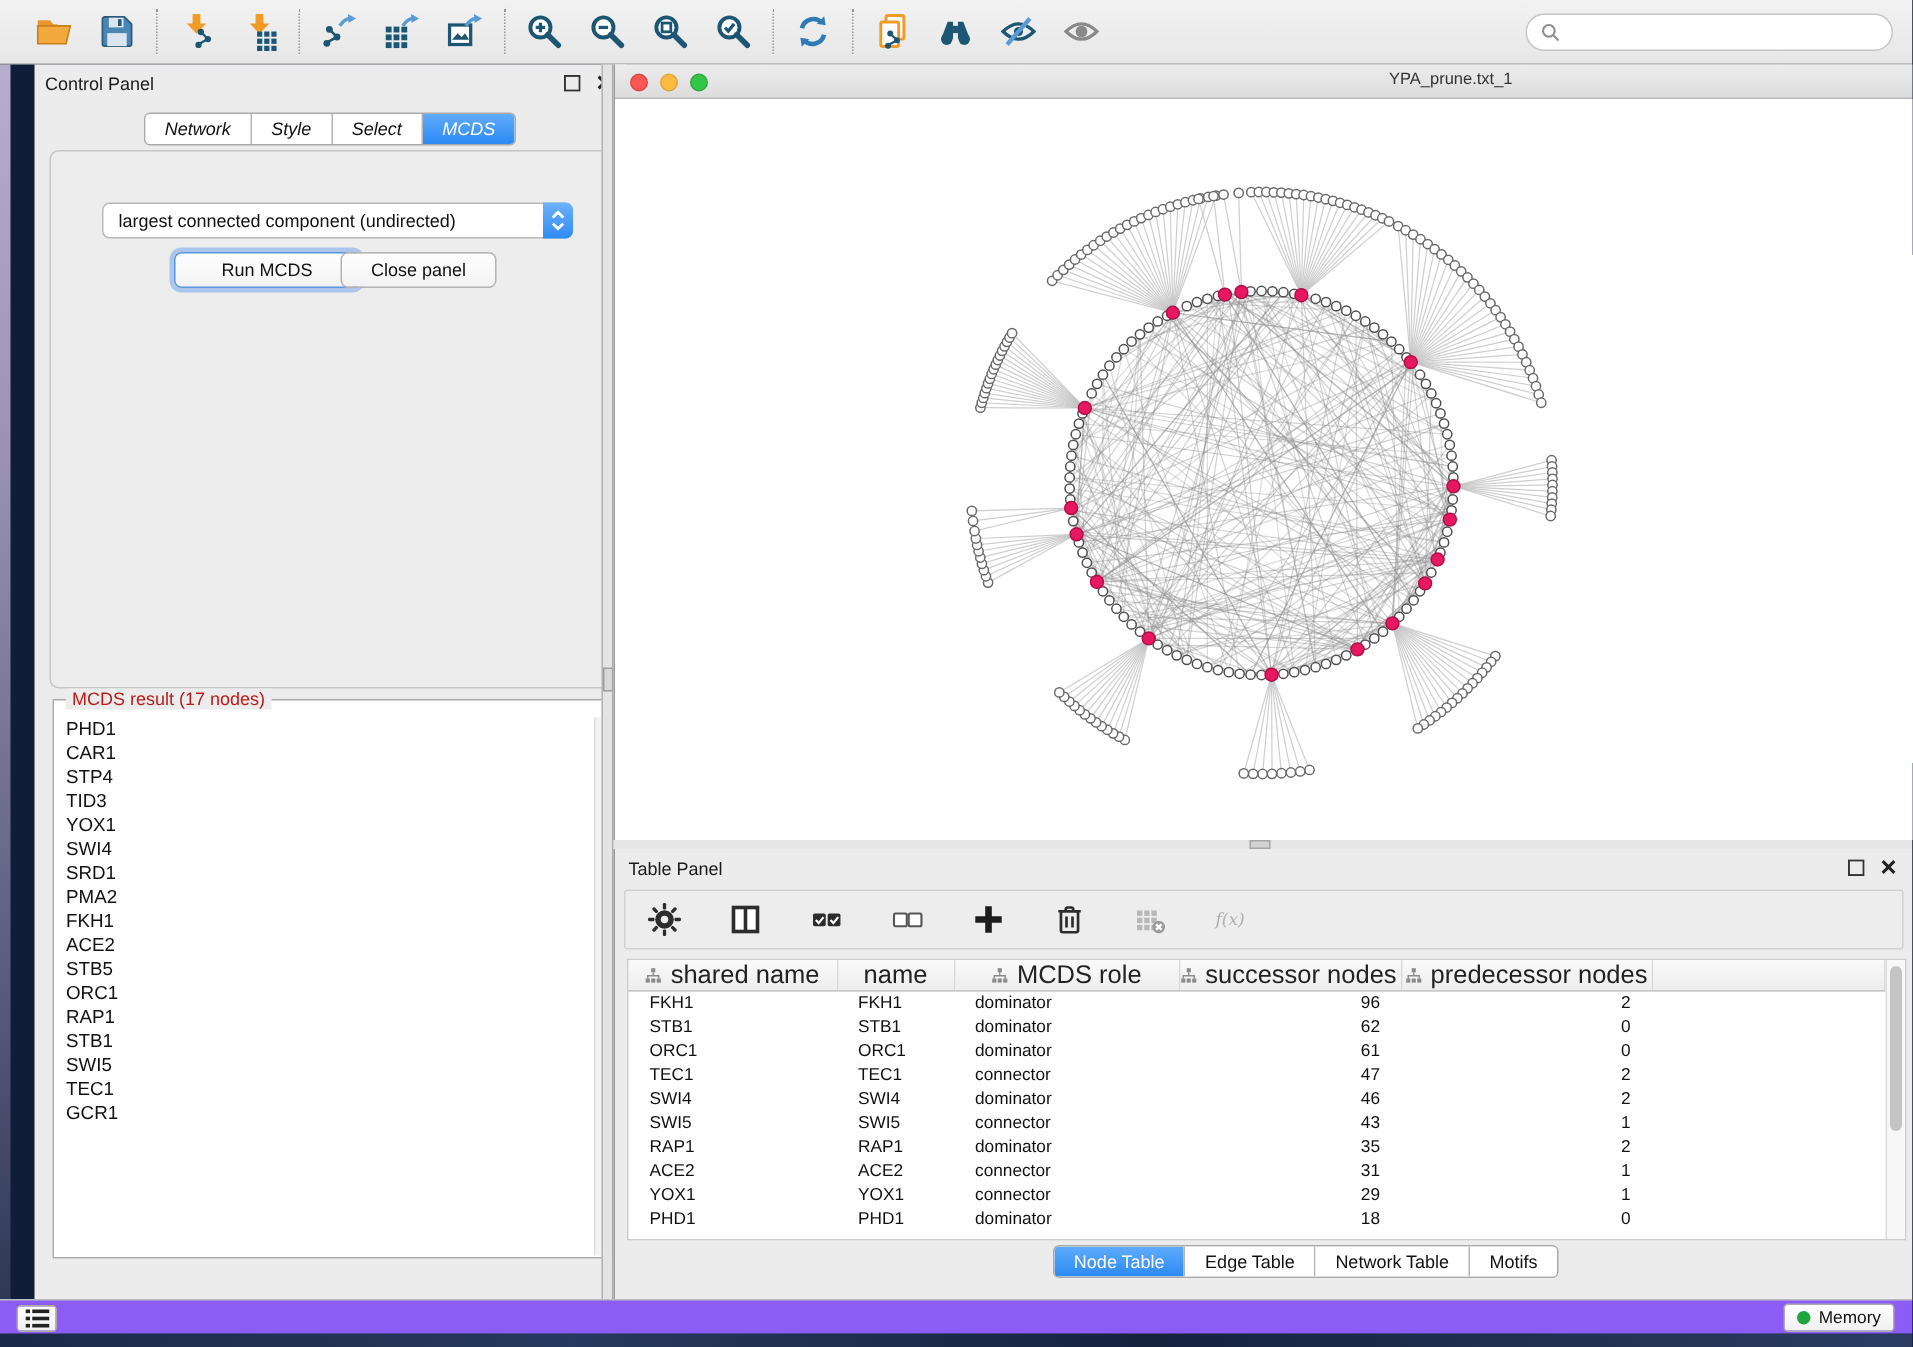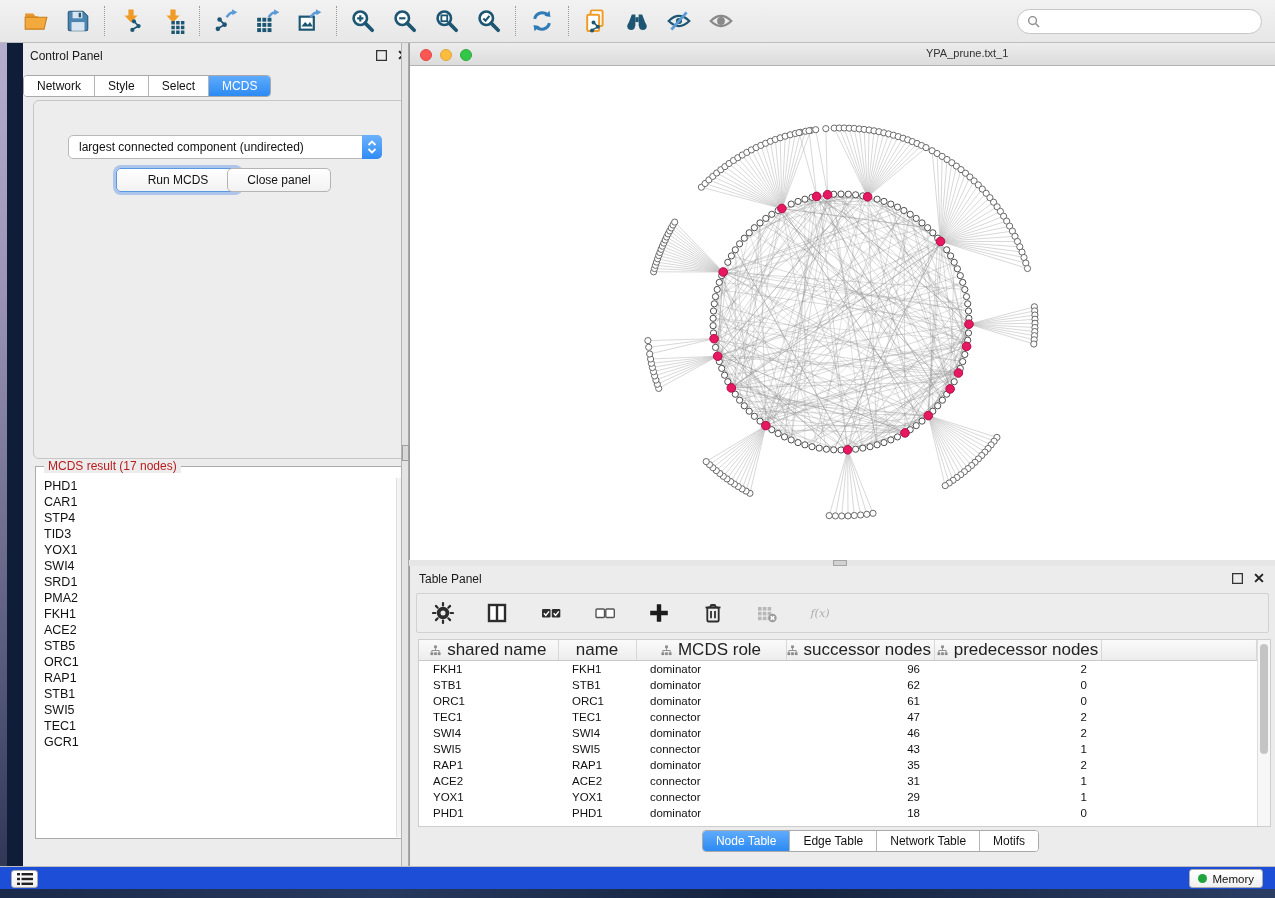--- a/index.html
+++ b/index.html
@@ -23,21 +23,21 @@
   .wp-bottom { position:absolute; left:0; top:889px; width:1275px; height:9px;
     background:linear-gradient(90deg,#1b2a4a,#27395e 30%,#15233f 60%,#2b3d63); }
 
   
   .cpanel { position:absolute; left:7px; top:43px; width:394px; height:823px; background:#ececec;margin-left:16px; }
   .panel-head { position:relative; height:26px; }
   .panel-title { position:absolute; left:7px; top:6px; font-size:12px; color:#1a1a1a; }
   .ph-icons { position:absolute; right:8px; top:6px; display:flex; gap:10px; align-items:center; }
   .ph-icons .tbicon { width:12px; height:12px; }
 
-  .tabrow { display:flex; margin-top:6px; }
+  .tabrow { display:flex; justify-content:center; margin-top:6px;font-style:italic; }
   .tabgroup { display:flex; border:1px solid #a9a9a9; border-radius:4px; overflow:hidden; background:#fff; }
   .tab { padding:3px 13px; font-size:12px; color:#111; background:#fff; border-right:1px solid #b5b5b5; cursor:default; white-space:nowrap; }
   .tab:last-child { border-right:none; }
   .tab.sel { background:linear-gradient(#5fabfc,#2c8af3); color:#fff; }
 
   .cp-box { position:absolute; left:10px; top:57px; width:381px; height:359px;
     background:#ededed; border:1px solid #c6c6c6; border-radius:6px; }
   .crit-label { text-align:center; font-size:12px; margin-top:15px; color:#111; }
   .select { position:absolute; left:34px; top:34px; width:314px; height:24px; background:#fff;
     border:1px solid #b9b9b9; border-radius:5px; display:flex; align-items:center; }
@@ -82,21 +82,21 @@
   th .hicon { position:relative; top:1px; margin-right:6px; }
   table.nodes td { height:16px; font-size:11.5px; color:#111; white-space:nowrap; overflow:hidden; }
   td.l { text-align:left; padding-left:14px; }
   td.r { text-align:right; padding-right:14px; }
   .tbl-scroll { position:absolute; right:0; top:0; width:13px; height:186px; background:#f7f7f7; border-left:1px solid #ddd; }
   .tbl-thumb { position:absolute; left:2px; top:4px; width:8px; height:110px; background:#c4c4c4; border-radius:4px; }
 
   .tp-tabs { position:absolute; left:0; top:264px; width:100%; display:flex; justify-content:center;margin-left:28px; }
 
   
-  .statusbar { position:absolute; left:0; top:866px; width:1275px; height:23px; background:#1d4ed8; border-top:1px solid #bdbdbd; }
+  .statusbar { position:absolute; left:0; top:866px; width:1275px; height:23px; background:#8b5cf6; border-top:1px solid #bdbdbd; }
   .list-btn { position:absolute; left:11px; top:3px; width:27px; height:18px; background:linear-gradient(#fff,#efefef);
     border:1px solid #ababab; border-radius:3px; display:flex; align-items:center; justify-content:center; }
   .mem-btn { position:absolute; right:12px; top:2px; height:19px; padding:0 8px; background:linear-gradient(#fff,#f0f0f0);
     border:1px solid #ababab; border-radius:3px; display:flex; align-items:center; gap:5px; font-size:11.5px; color:#111; }
   .mem-dot { width:9px; height:9px; border-radius:50%; }
 </style>
 </head>
 <body>
 
 <div class="toolbar">

